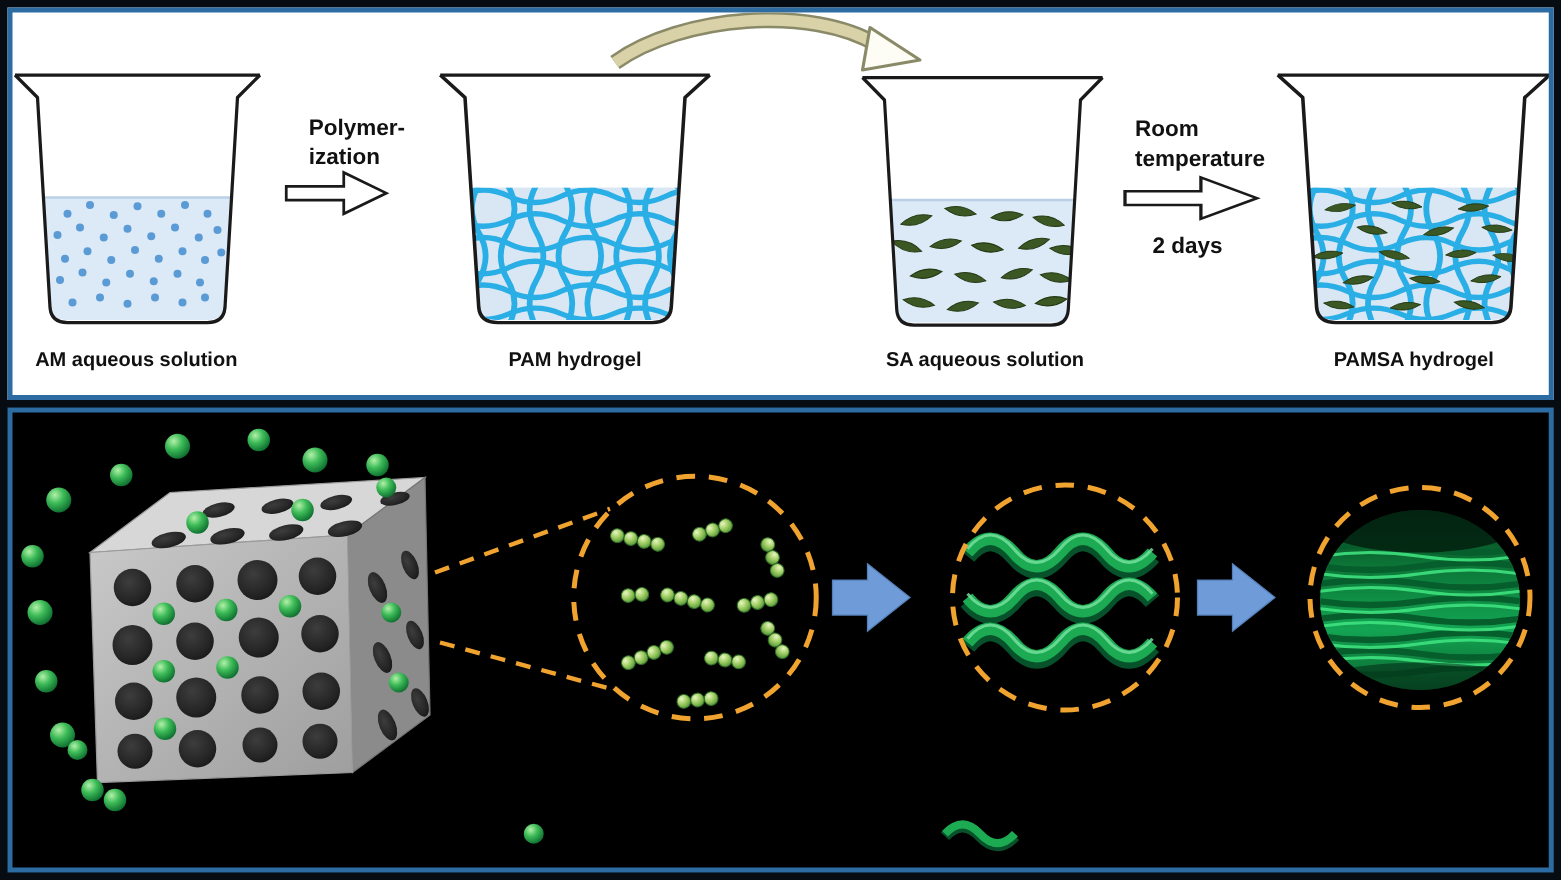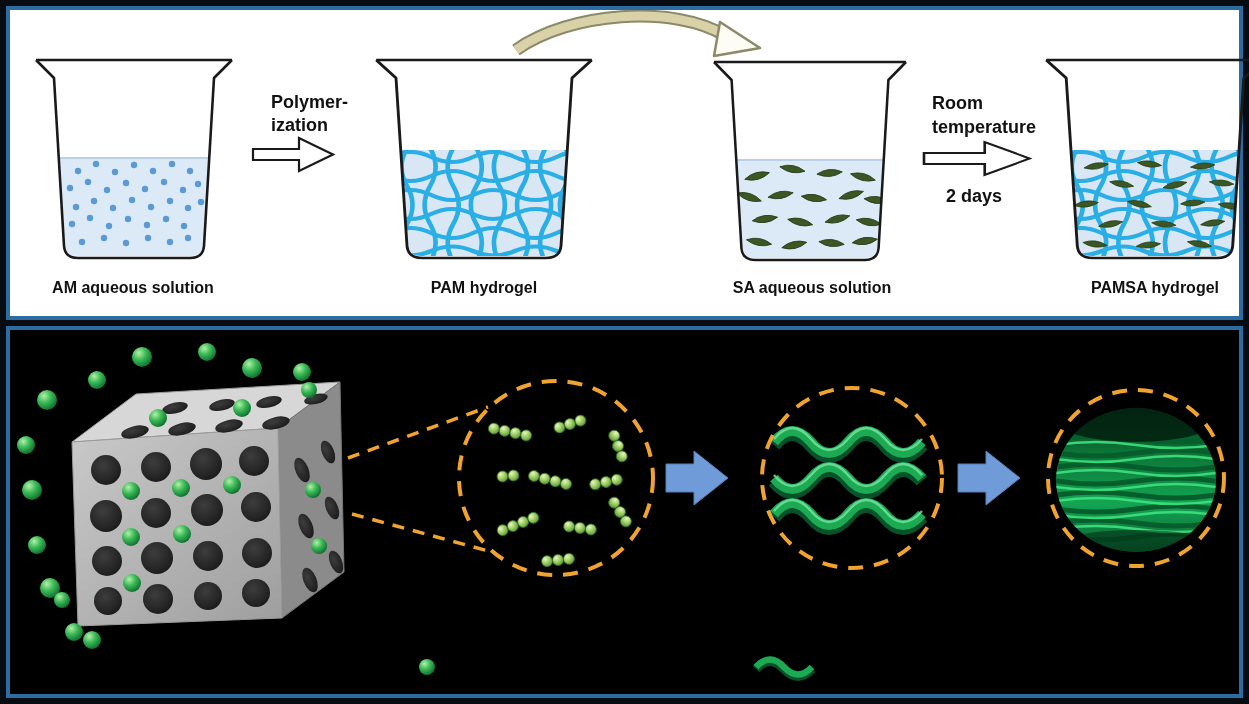--- a/index.html
+++ b/index.html
@@ -1,19 +1,19 @@
 <!DOCTYPE html>
 <html><head>
 <meta charset="utf-8">
 <style>
   * { margin:0; padding:0; box-sizing:border-box; }
   body { background:#070b12; font-family:"Liberation Sans", sans-serif; }
   .page { position:relative; width:1249px; height:704px; background:#070b12; overflow:hidden; }
   .panel { position:absolute; left:6px; width:1237px; border:4px solid #2d6ca2; }
-  .panel.top { top:6px; height:314px; background:#ffffff;padding-left:24px; }
+  .panel.top { top:6px; height:314px; background:#ffffff; }
   .panel.bottom { top:326px; height:372px; background:#000000; }
   svg { display:block; }
   text { font-family:"Liberation Sans", sans-serif; }
   .step-label { font-size:16px; font-weight:bold; fill:#111111; }
   .arrow-label { font-size:18px; font-weight:bold; fill:#111111; }
 </style>
 </head>
 <body>
 
 <div class="page">

